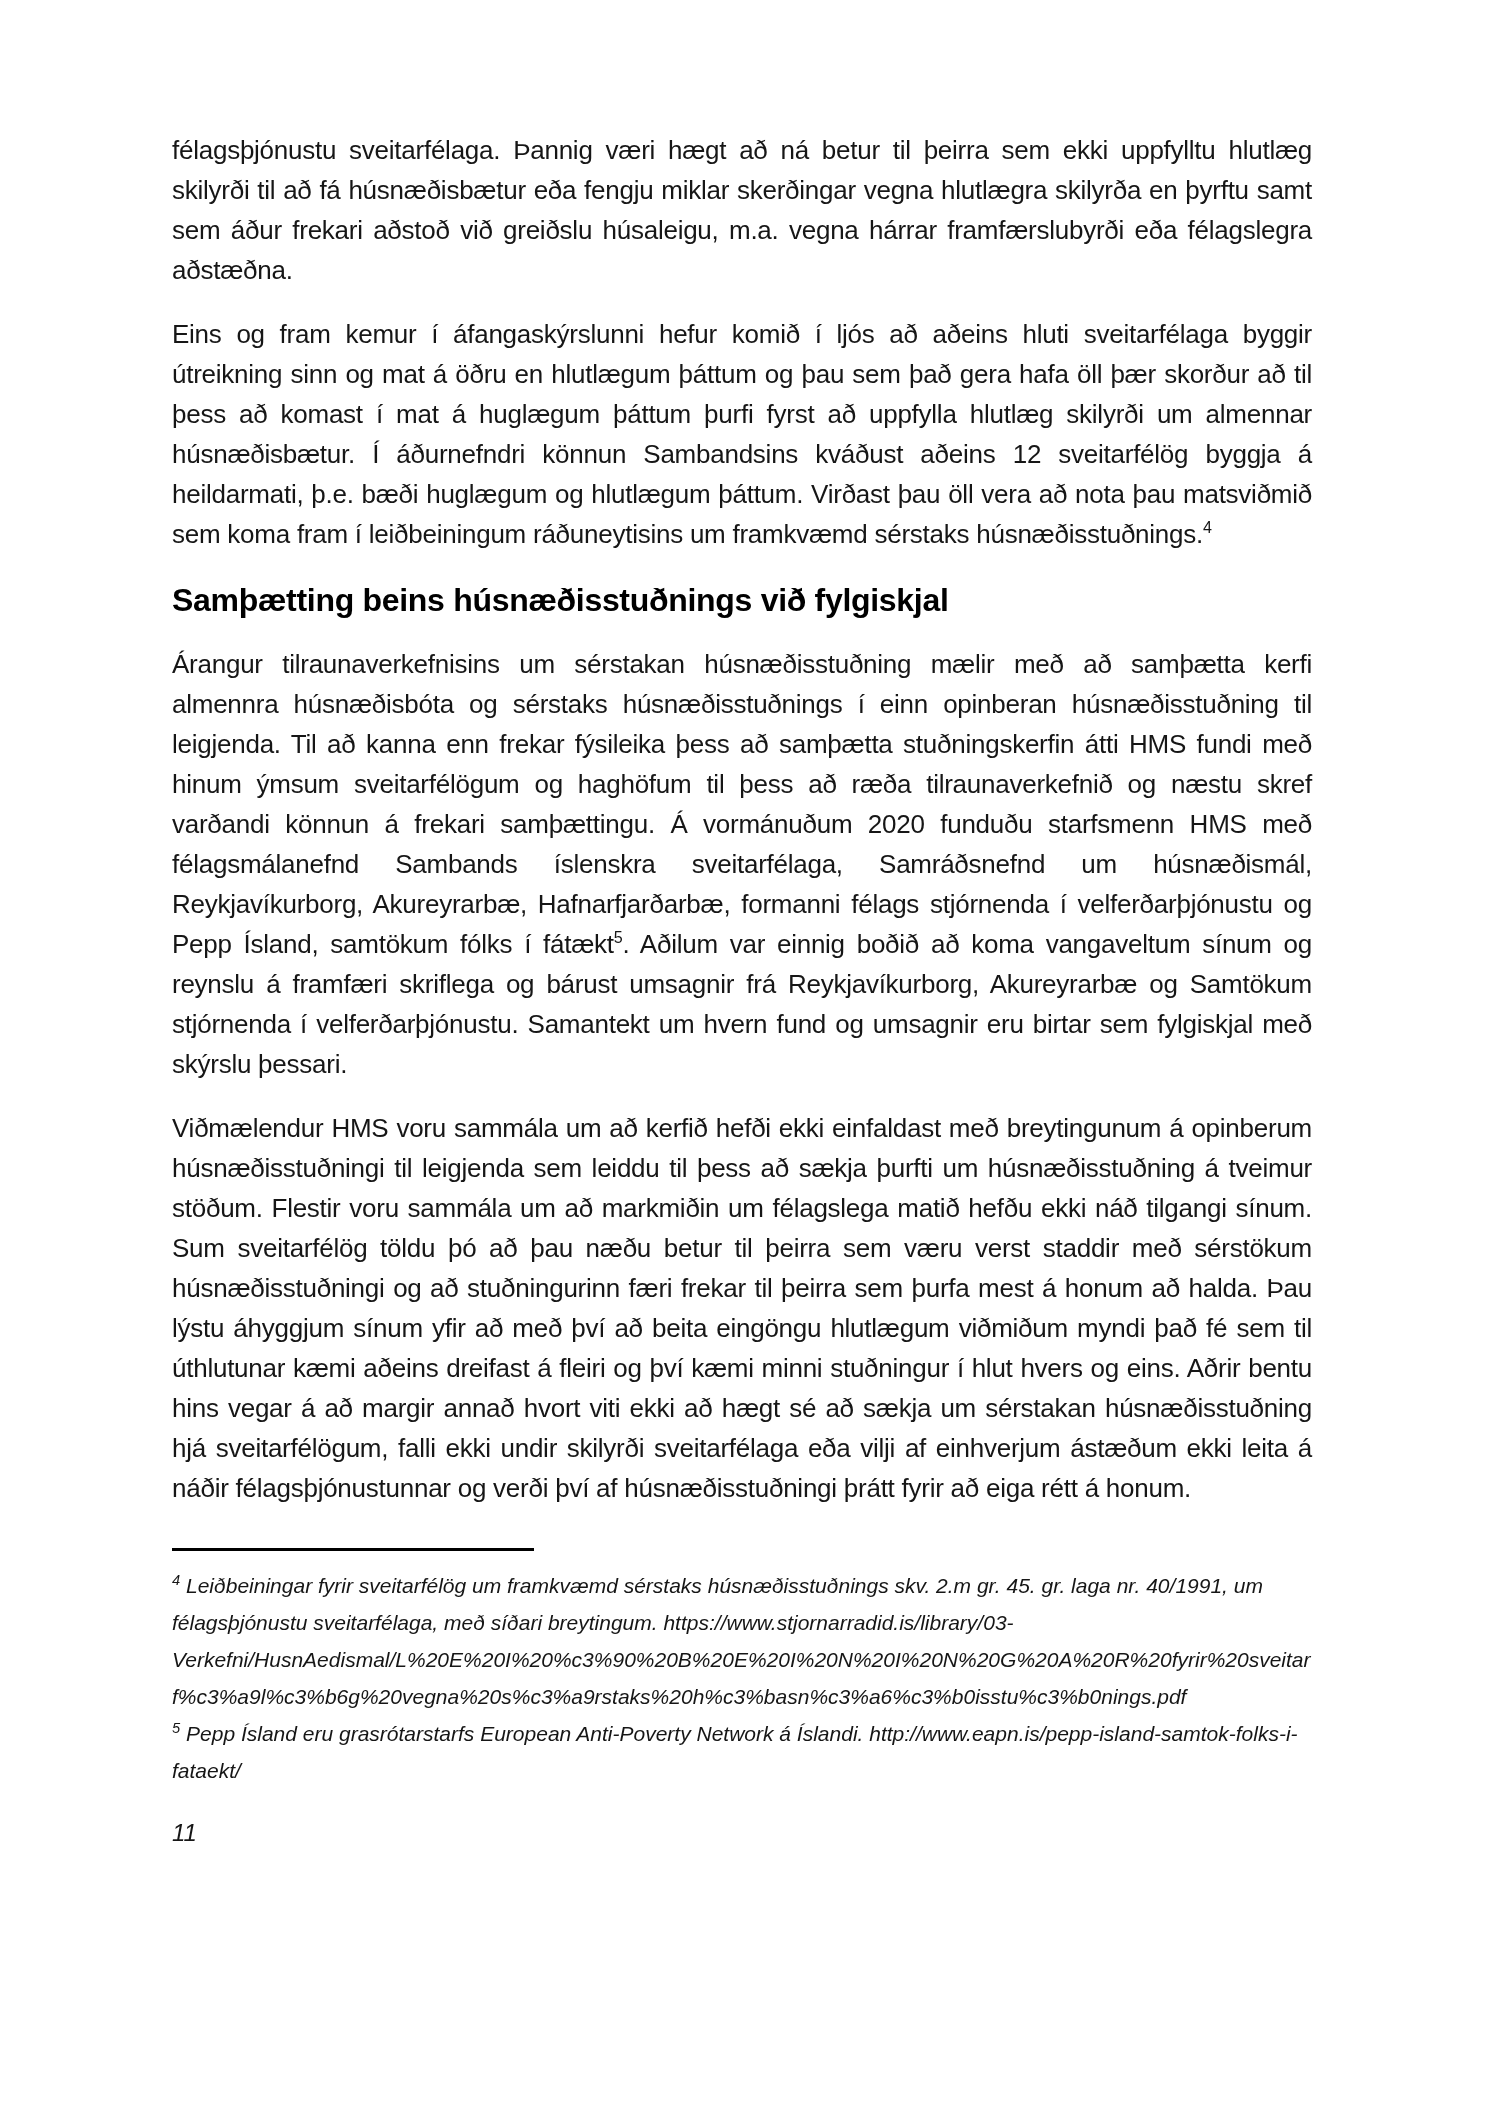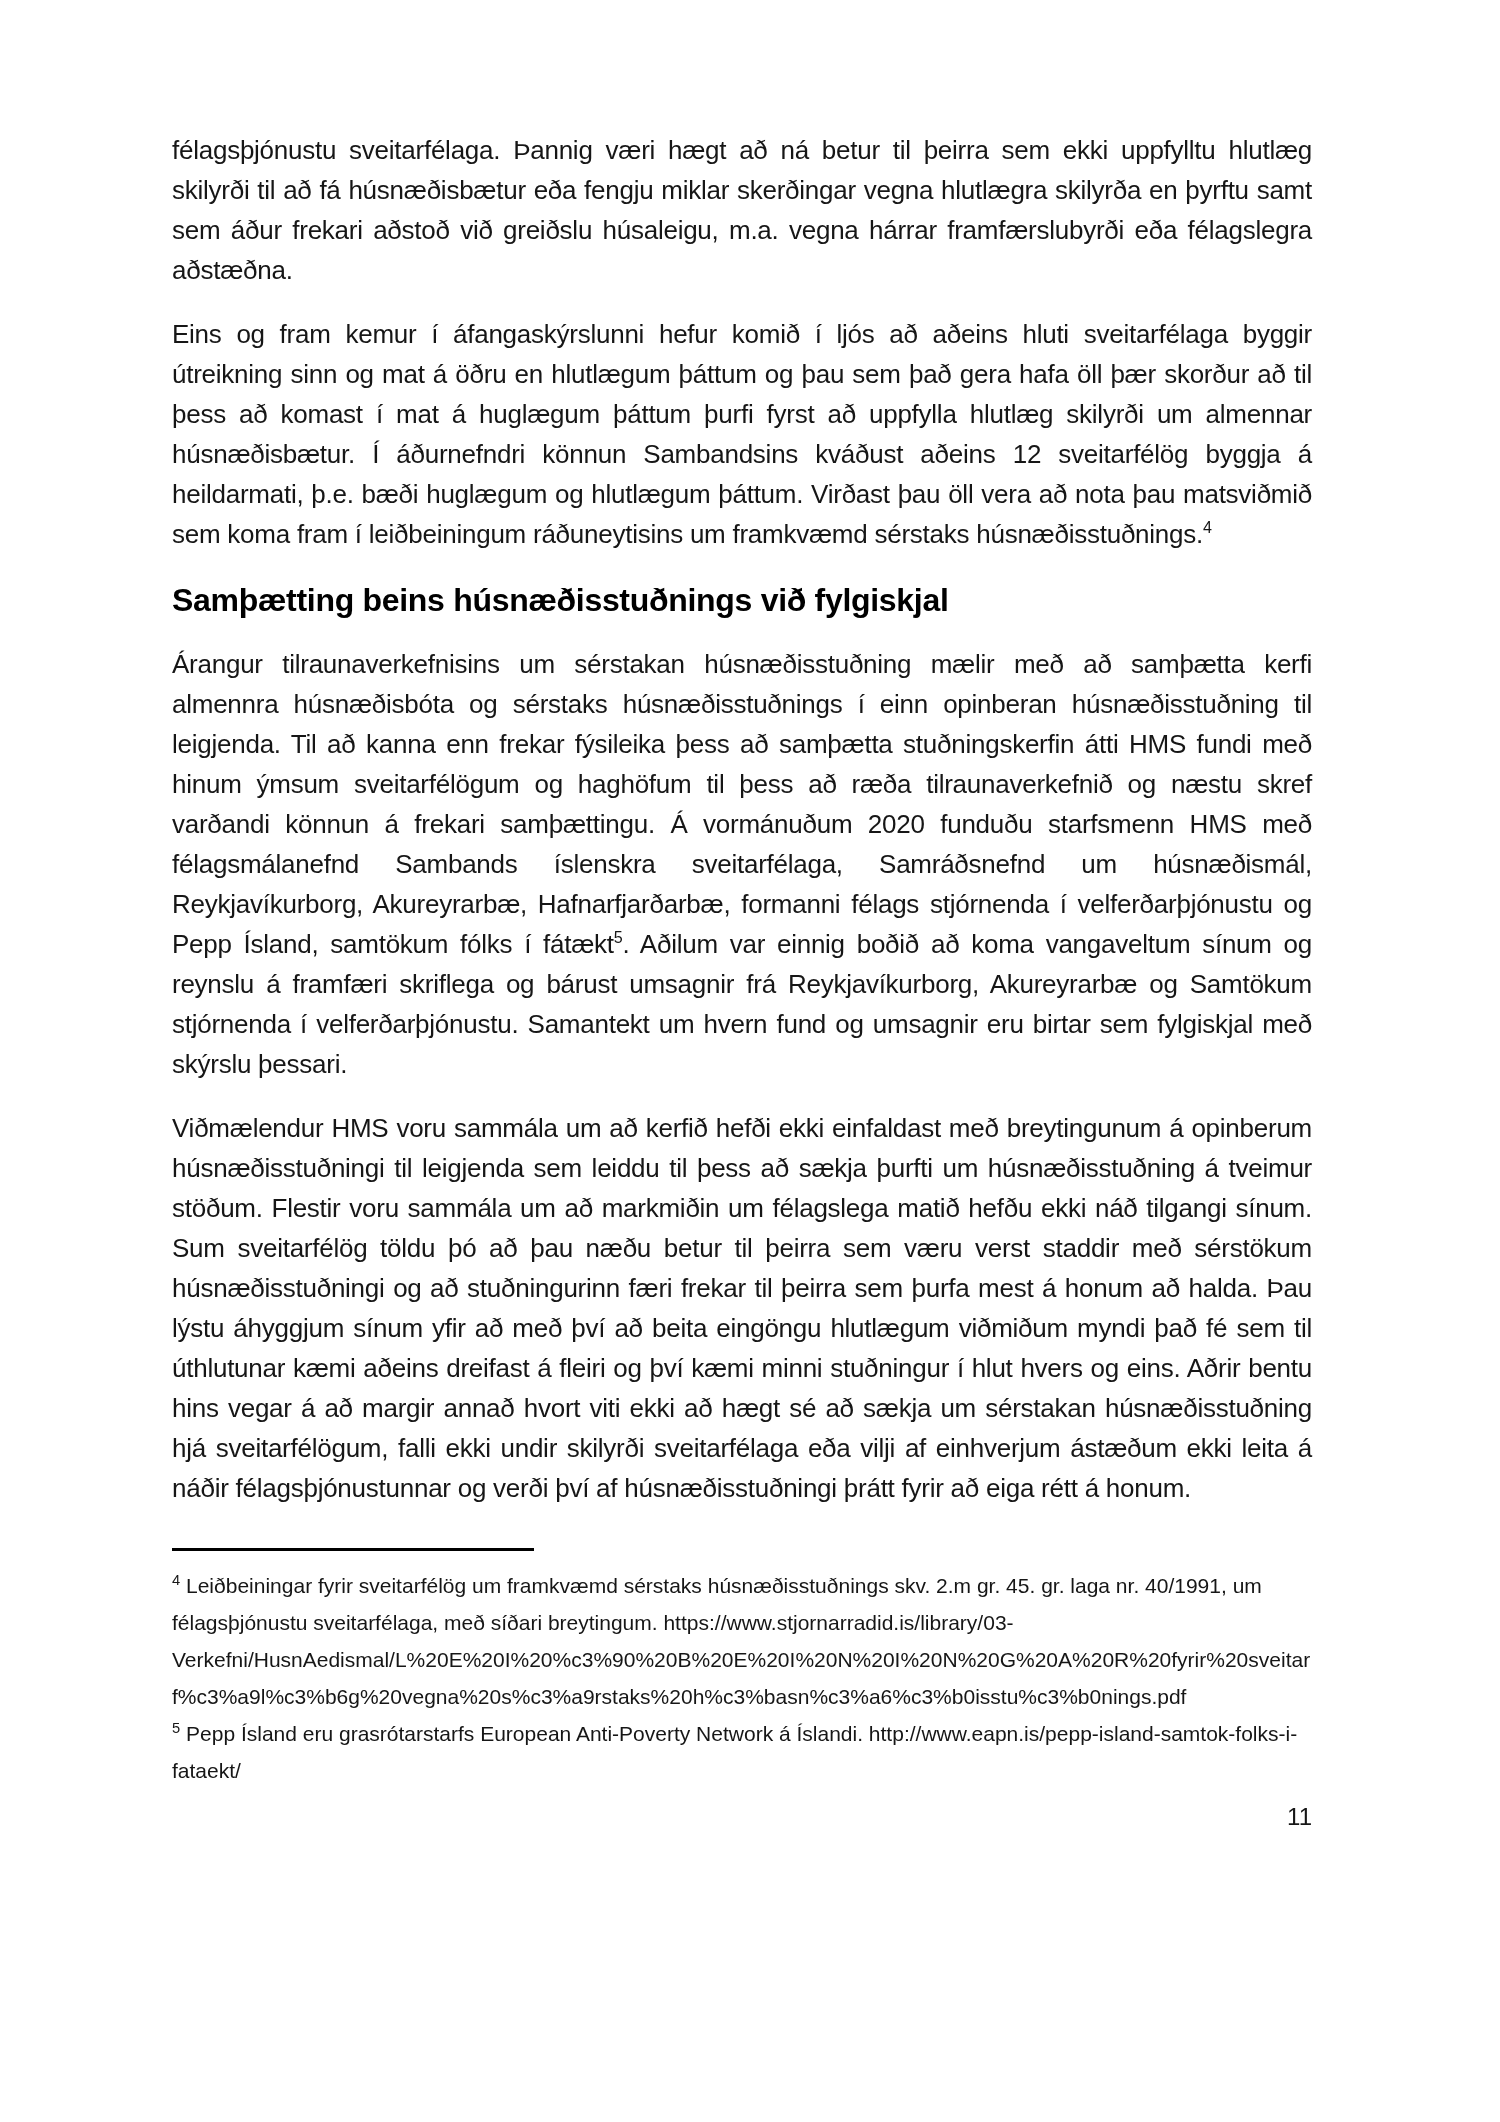--- a/index.html
+++ b/index.html
@@ -40,41 +40,42 @@
   sup.fn-ref {
     font-size: 0.62em;
     line-height: 0;
     vertical-align: super;
   }
   .footnotes {
     margin-top: 40px;
     font-size: 21px;
     line-height: 37px;
     text-align: left;
+    font-style: italic;
   }
   .footnote-rule {
     width: 362px;
     border-top: 3px solid #000000;
     margin: 0 0 16px 0;
   }
   .footnote {
     margin: 0;
     overflow-wrap: anywhere;
     word-break: break-word;
   }
   .footnote sup.fn-marker {
     font-size: 0.7em;
     line-height: 0;
     vertical-align: super;
   }
   .page-number {
-    margin-top: 12px;
+    margin-top: 28px;
     font-size: 24px;
     line-height: 32px;
-    text-align: right;
+    text-align: left;
     color: #161616;
   }
 </style>
 </head>
 <body>
 
 <div class="page">
   <div class="content">
 
     <p class="body-para">

